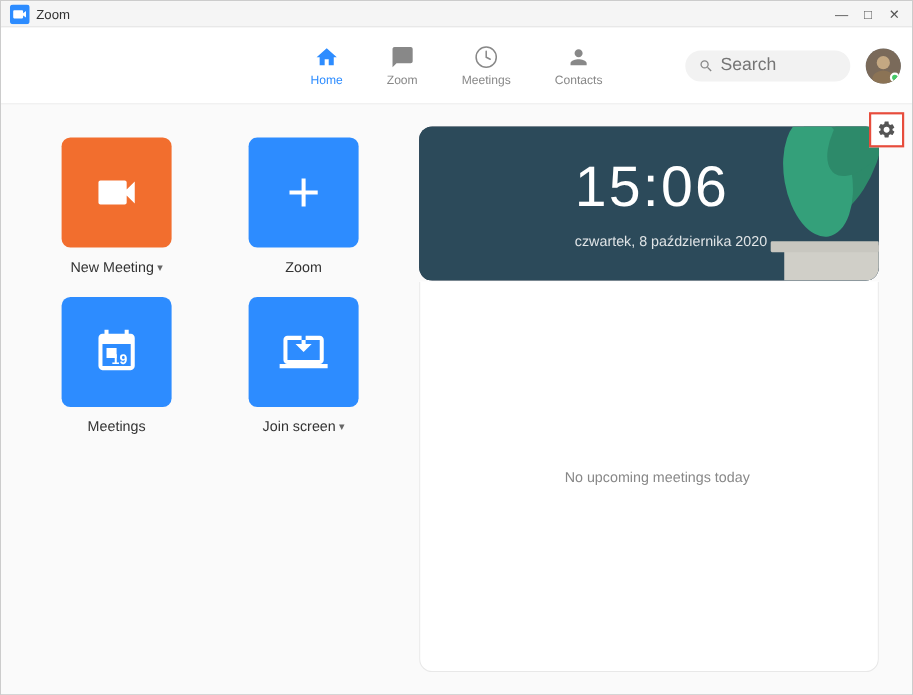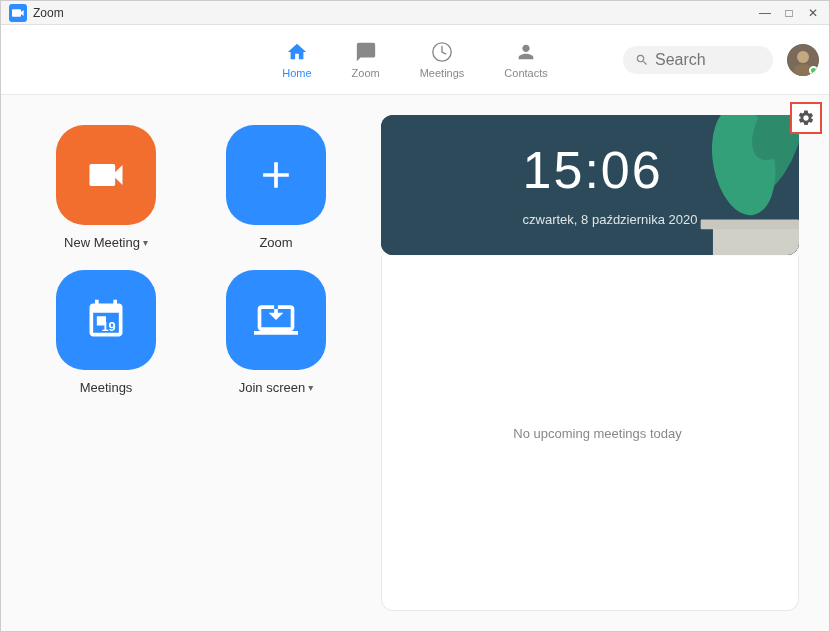--- a/index.html
+++ b/index.html
@@ -192,21 +192,21 @@
     .action-item {
       display: flex;
       flex-direction: column;
       align-items: center;
       gap: 10px;
       cursor: pointer;
     }
     .action-btn {
       width: 100px;
       height: 100px;
-      border-radius: 28px;
+      border-radius: 8px;
       display: flex;
       align-items: center;
       justify-content: center;
       cursor: pointer;
       border: none;
       transition: opacity 0.15s;
     }
     .action-btn.orange { background: #f26e2e; }
     .action-btn.blue { background: #2d8cff; }
     .action-label {

